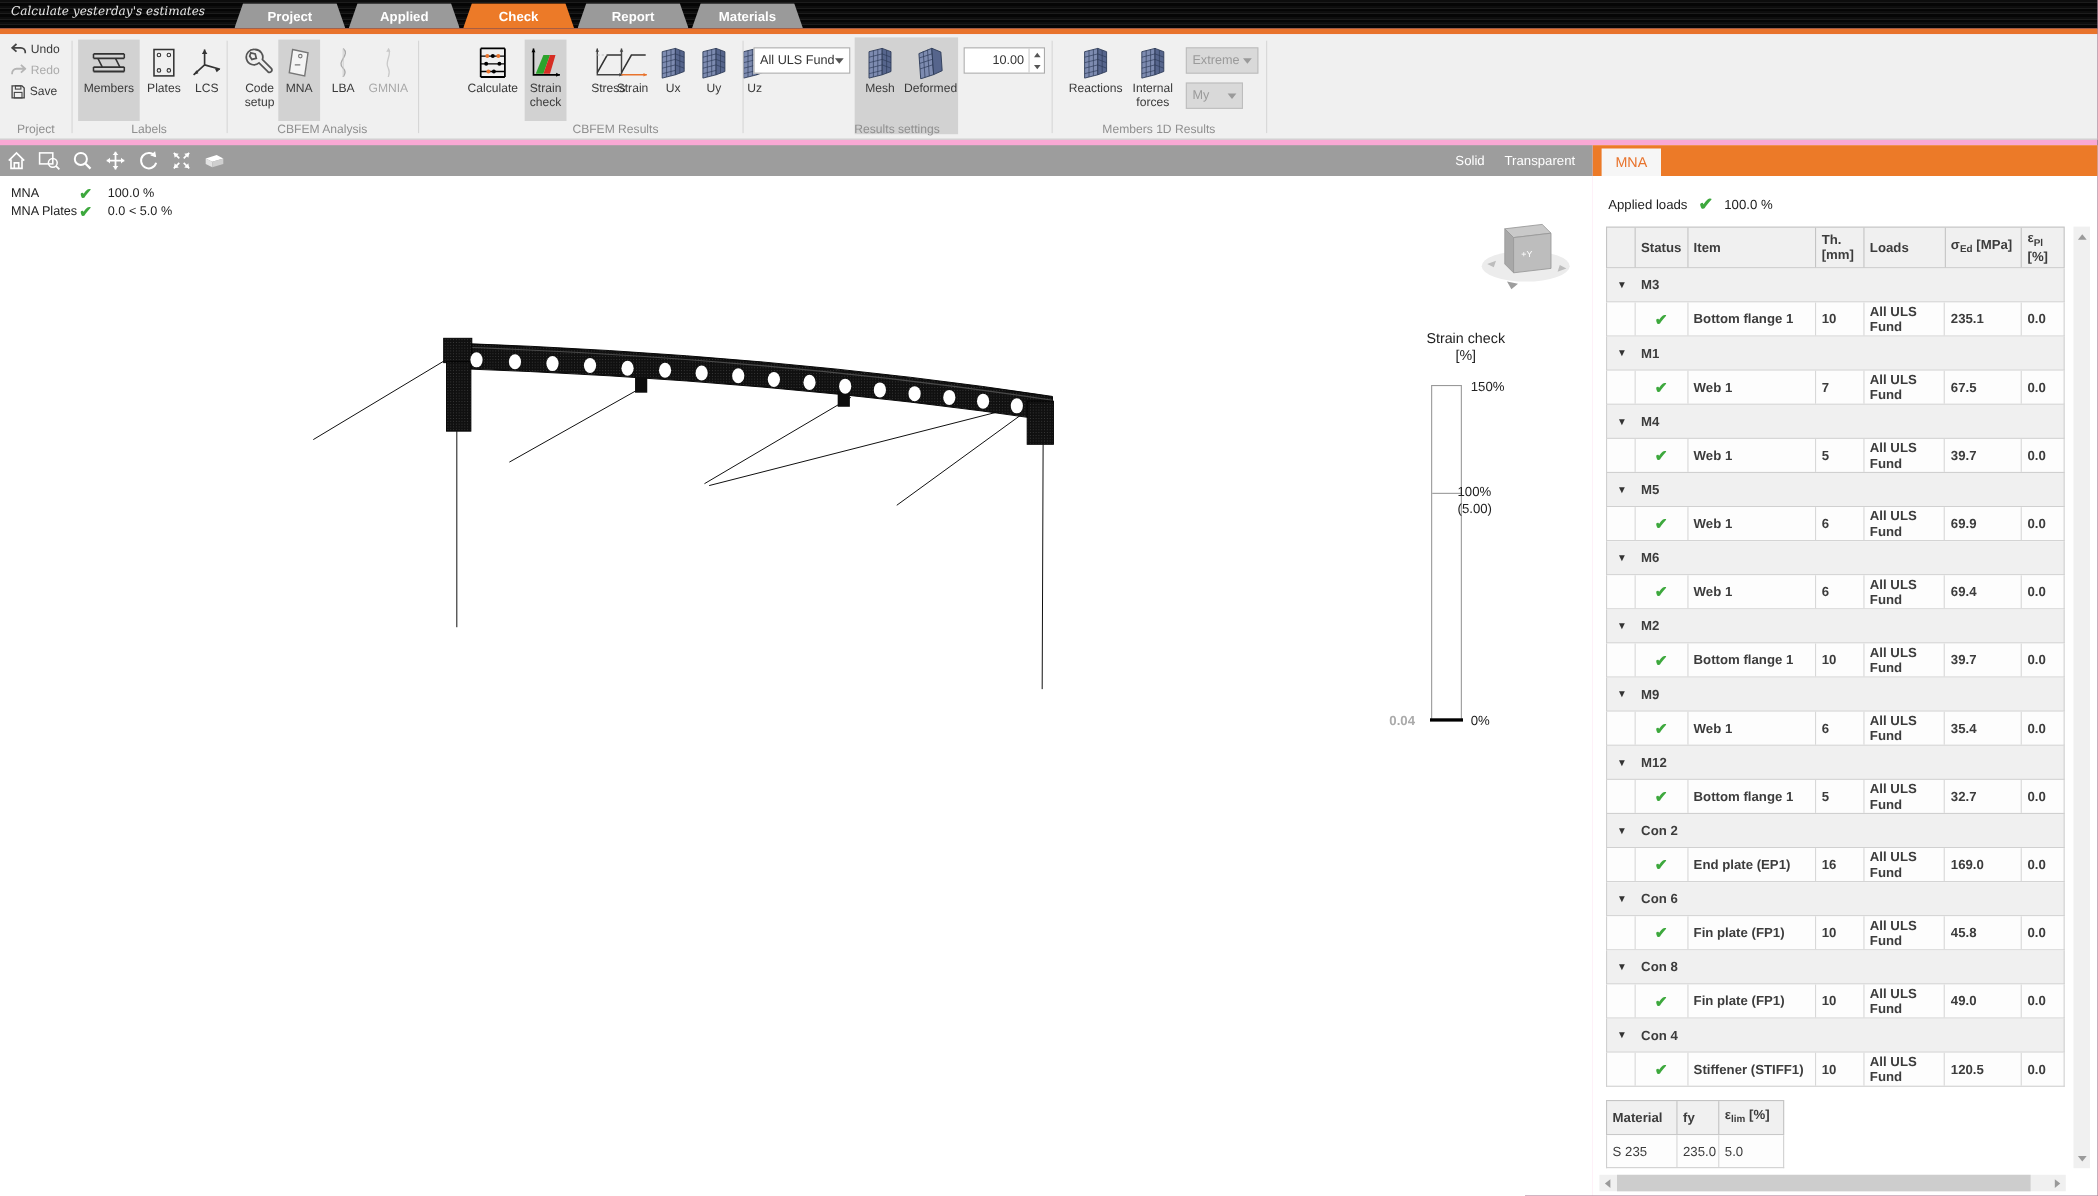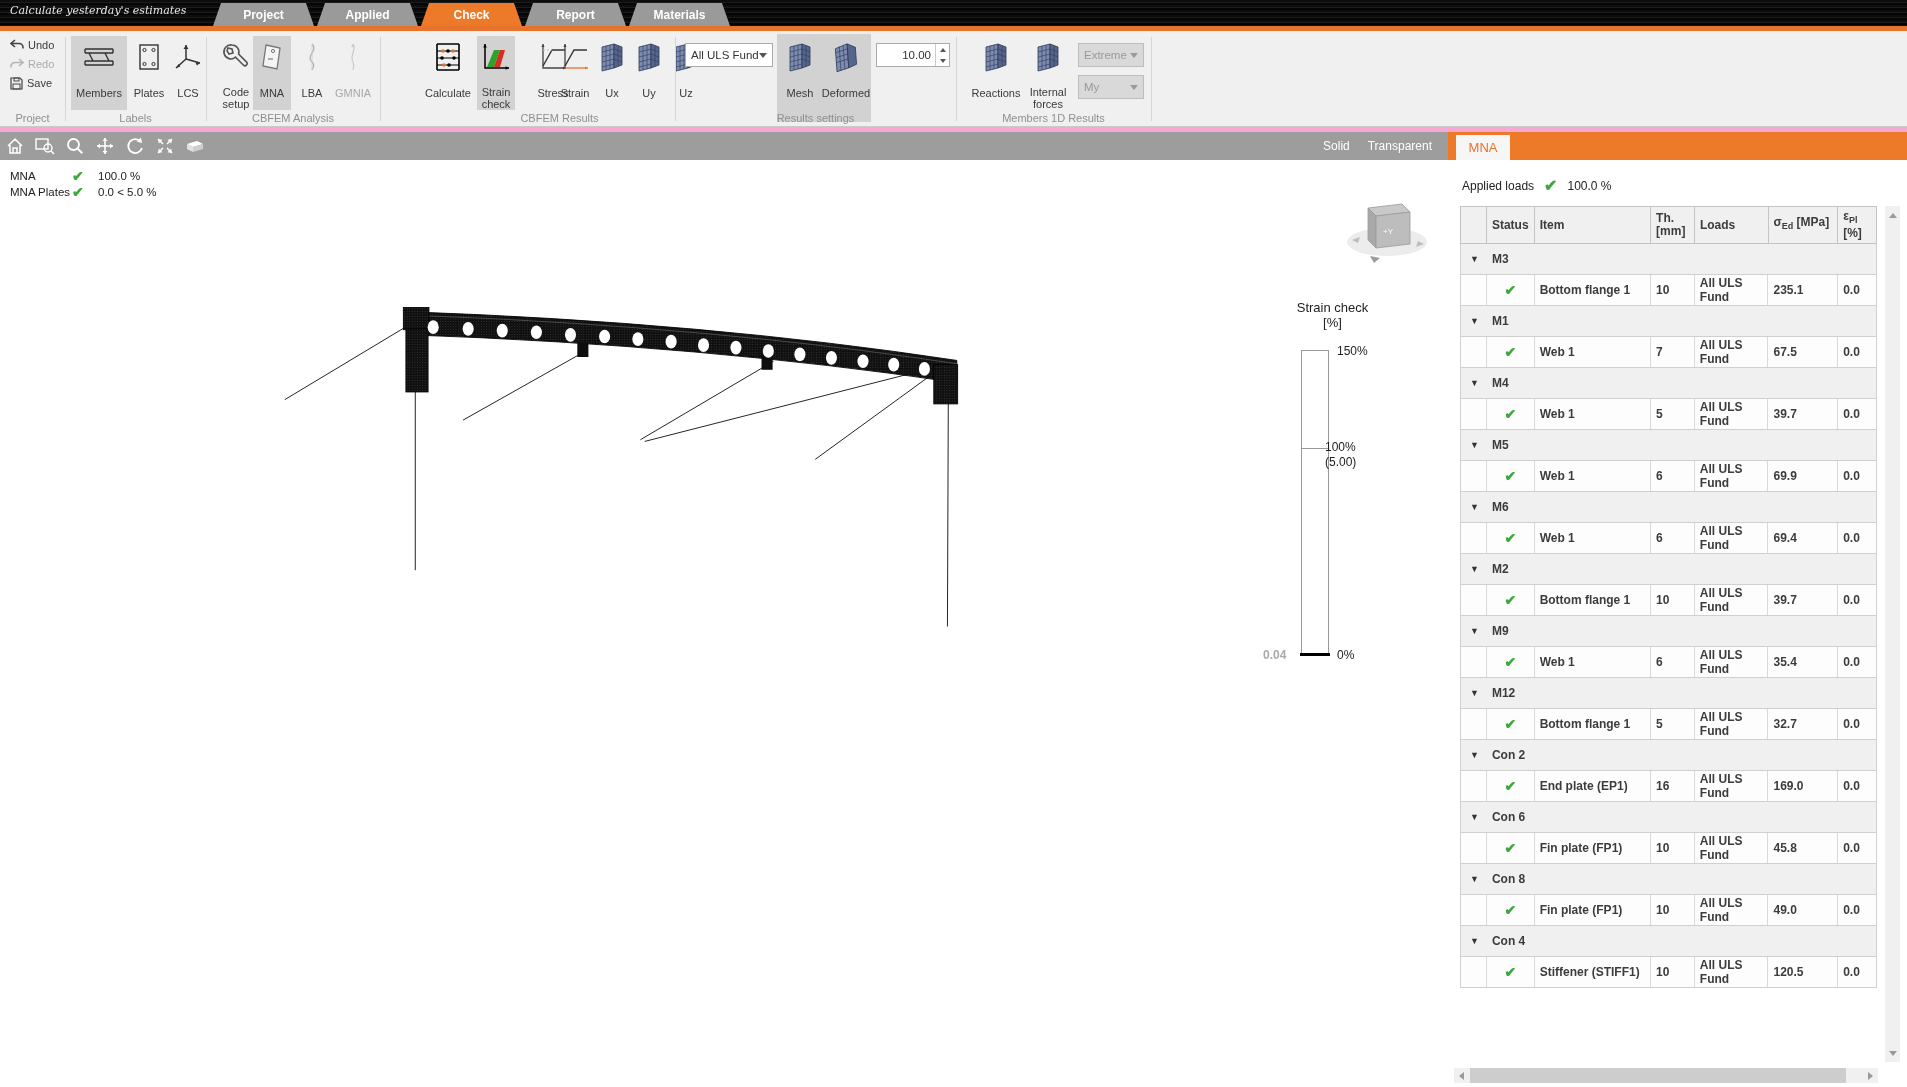--- a/index.html
+++ b/index.html
@@ -18,21 +18,21 @@
   .tab.active{background:#EC7A28;}
   .orange-strip{position:absolute;left:0;top:26px;width:1907px;height:5px;background:#E8732C;}
   
   .ribbon{position:absolute;left:0;top:31px;width:1907px;height:96px;background:#f0f0f0;
     border-bottom:1px solid #c9c9c9;}
   .rgroup{position:absolute;top:0;height:96px;}
   .rgroup .glabel{position:absolute;left:0;right:0;bottom:3px;text-align:center;
     font-size:11px;color:#8f8f8f;white-space:nowrap;}
   .rsep{position:absolute;top:6px;height:84px;width:1px;background:#d6d6d6;}
   .rbtn{position:absolute;top:5px;width:40px;height:74px;display:flex;flex-direction:column;
-    align-items:center;font-size:11px;color:#3a3a3a;text-align:center;line-height:12px;cursor:default;gap:12px;}
+    align-items:center;font-size:11px;color:#3a3a3a;text-align:center;line-height:12px;cursor:default;}
   .rbtn .ric{height:36px;display:flex;align-items:center;justify-content:center;margin-top:3px;}
   .rbtn.sel{background:#d2d2d2;}
   .rbtn.dis{color:#a8a8a8;}
   .smallbtns{position:absolute;left:10px;top:6px;display:flex;flex-direction:column;gap:3px;}
   .sbtn{display:flex;align-items:center;gap:4px;font-size:11px;color:#3a3a3a;height:16px;}
   .sbtn.dis{color:#ababab;}
   .ddl{position:absolute;height:24px;background:#fff;border:1px solid #ababab;font-size:11.5px;
     display:flex;align-items:center;padding:0 5px;color:#333;}
   .ddl .arr{margin-left:auto;width:0;height:0;border-left:4px solid transparent;
     border-right:4px solid transparent;border-top:5px solid #555;}
@@ -387,21 +387,21 @@
               <path d="M4,10 l12,-3 M4,15 l12,-3 M4,20 l12,-3 M4,25 l12,-3 M8,4 v24 M12,3 v24" stroke="#2c3a57" stroke-width="0.6" fill="none"></path>
               <path d="M16,7 l8,3 M16,12 l8,3 M16,17 l8,3 M20,3.5 v21" stroke="#2c3a57" stroke-width="0.6" fill="none"></path>
             </svg>
           </span>
         <span>Internal forces</span>
       </div>
       <div class="ddl dis" style="left:122px;top:12px;width:66px;">
         <span>Extreme</span>
           <span class="arr"></span>
       </div>
-      <div class="ddl dis" style="left:122px;top:44px;width:66px;">
+      <div class="ddl dis" style="left:122px;top:44px;width:52px;">
         <span>My</span>
           <span class="arr"></span>
       </div>
       <div class="glabel">Members 1D Results</div>
     </div>
     <div class="rsep" style="left:1151px;"></div>
   </div>
 
   <div class="vtoolbar">
     <span class="vtb-ic">
@@ -743,20 +743,36 @@
             </div>
             <div class="c c2">Stiffener (STIFF1)</div>
             <div class="c c3">10</div>
             <div class="c c4">All ULS Fund</div>
             <div class="c c5">120.5</div>
             <div class="c c6">0.0</div>
           </div>
         </div>
     </div>
 
+    <div class="mtable">
+      <div class="thead">
+        <div class="c mc0">Material</div>
+        <div class="c mc1">fy</div>
+        <div class="c mc2">
+            <span><span>ε</span><sub>lim</sub> <span>[%]</span></span>
+          </div>
+      </div>
+      <div>
+          <div class="trow item">
+            <div class="c mc0" style="font-weight: normal;">S 235</div>
+            <div class="c mc1" style="font-weight: normal;">235.0</div>
+            <div class="c mc2" style="font-weight: normal;">5.0</div>
+          </div>
+        </div>
+    </div>
 
     <div class="hscroll">
       <span class="harrow">
           <span class="tri-l"></span>
         </span>
       <span class="hthumb"></span>
       <span class="harrow r">
           <span class="tri-r"></span>
         </span>
     </div>

